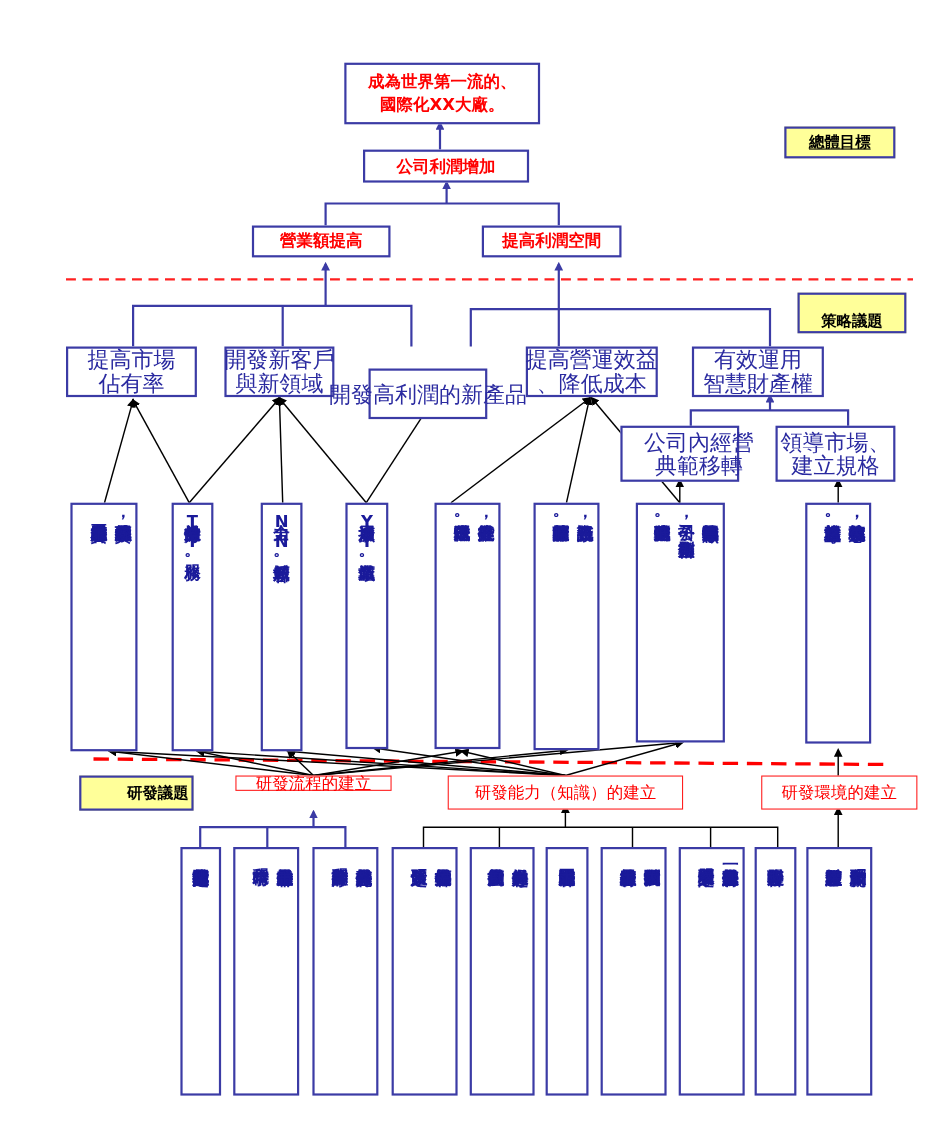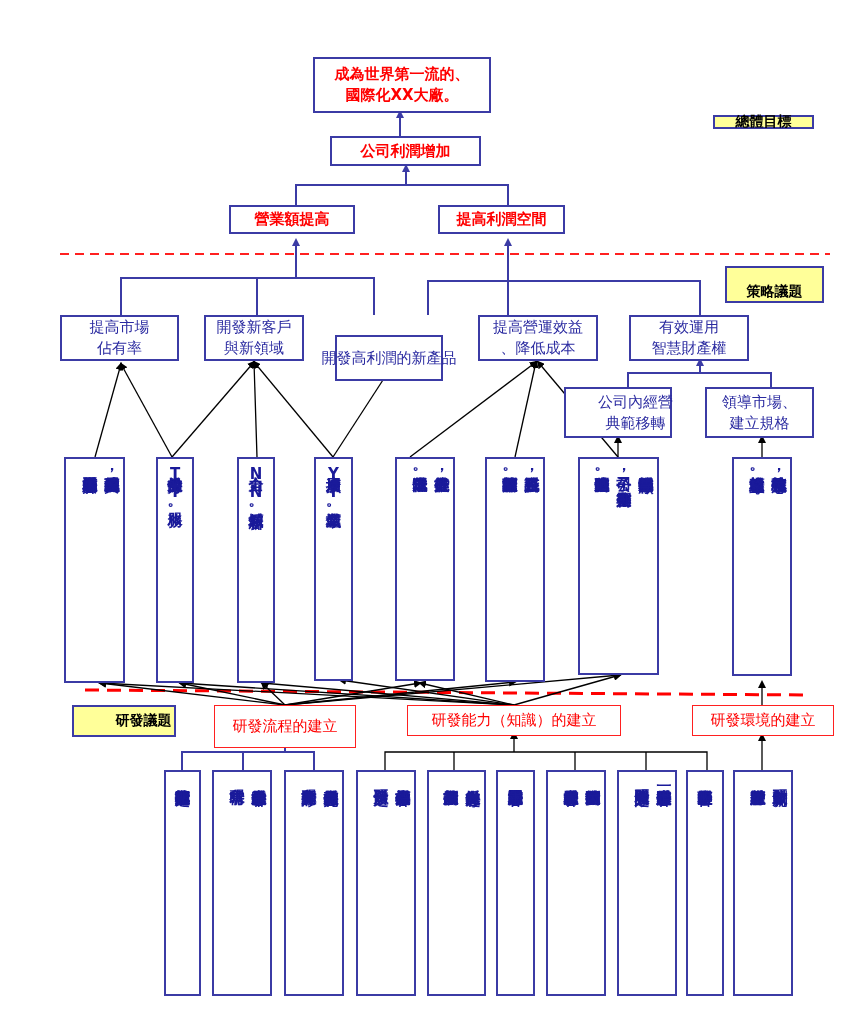--- a/index.html
+++ b/index.html
@@ -2,21 +2,21 @@
 <html><head>
 <meta charset="utf-8">
 <style>
   html, body { margin: 0; padding: 0; background: #ffffff; }
   body { width: 860px; height: 1024px; position: relative; overflow: hidden;
          font-family: "DejaVu Sans", "Liberation Sans", sans-serif; }
   #canvas { position: absolute; left: 0; top: 0; }
   .box { position: absolute; box-sizing: border-box; background: #ffffff;
          display: flex; align-items: center; justify-content: center; text-align: center; }
   .goal { border: 2px solid #3b3ba5; color: #ff0000; font-weight: bold; font-size: 15px; line-height: 21px; }
-  .strat { border: 2px solid #3b3ba5; color: #2a2aa0; font-size: 15px; line-height: 21px; }
+  .strat { border: 2px solid #3b3ba5; color: #2a2aa0; font-size: 20px; line-height: 21px; }
   .rd { border: 1.5px solid #ff2020; color: #ff0000; font-size: 15px; }
   .label { border: 2px solid #3b3ba5; background: #ffff99; color: #000000; font-weight: bold; font-size: 14px; }
   .vbox { border: 2px solid #3b3ba5; color: #1a1a9a; font-weight: bold; font-size: 15px;
           align-items: flex-start; justify-content: flex-end; padding-top: 6px; }
   .vtext { writing-mode: vertical-rl; text-orientation: upright; line-height: 22px;
            letter-spacing: 0px; white-space: pre; text-align: left; }
   .line-txt { white-space: pre; }
 </style>
 </head>
 <body>
@@ -94,21 +94,21 @@
 </div>
 <div class="box goal" style="left:330px;top:136px;width:151px;height:30px;">
   <span>公司利潤增加</span>
 </div>
 <div class="box goal" style="left:229px;top:205px;width:126px;height:29px;">
   <span>營業額提高</span>
 </div>
 <div class="box goal" style="left:438px;top:205px;width:127px;height:29px;">
   <span>提高利潤空間</span>
 </div>
-<div class="box label" style="left:713px;top:115px;width:101px;height:14px;">
+<div class="box label" style="left:713px;top:115px;width:101px;height:29px;text-decoration:underline;">
   <span>總體目標</span>
 </div>
 
 <div class="box label" style="left:725px;top:266px;width:99px;height:37px;align-items:flex-end;">
   <span>策略議題</span>
 </div>
 <div class="box strat" style="left:60px;top:315px;width:119px;height:46px;flex-direction:column;">
   <span class="line-txt">提高市場</span>
   <span class="line-txt">佔有率</span>
 </div>
@@ -158,21 +158,21 @@
 <div class="box vbox" style="left:578px;top:457px;width:81px;height:218px;">
   <span class="vtext"><span>移轉母廠操作系統予集團</span><br><span>子公司，整合作業準則，</span><br><span>達到整體成本降低。</span></span>
 </div>
 <div class="box vbox" style="left:732px;top:457px;width:60px;height:219px;">
   <span class="vtext"><span>強化核心競爭技術，</span><br><span>並領導市場建立規格。</span></span>
 </div>
 
 <div class="box label" style="left:72px;top:705px;width:104px;height:32px;padding-left:39px;">
   <span>研發議題</span>
 </div>
-<div class="box rd" style="left:214px;top:705px;width:142px;height:43px;">
+<div class="box rd" style="left:214px;top:705px;width:142px;height:14px;">
   <span>研發流程的建立</span>
 </div>
 <div class="box rd" style="left:407px;top:705px;width:214px;height:31px;">
   <span>研發能力（知識）的建立</span>
 </div>
 <div class="box rd" style="left:692px;top:705px;width:142px;height:31px;">
   <span>研發環境的建立</span>
 </div>
 
 <div class="box vbox" style="left:164px;top:770px;width:37px;height:226px;justify-content:center;">

